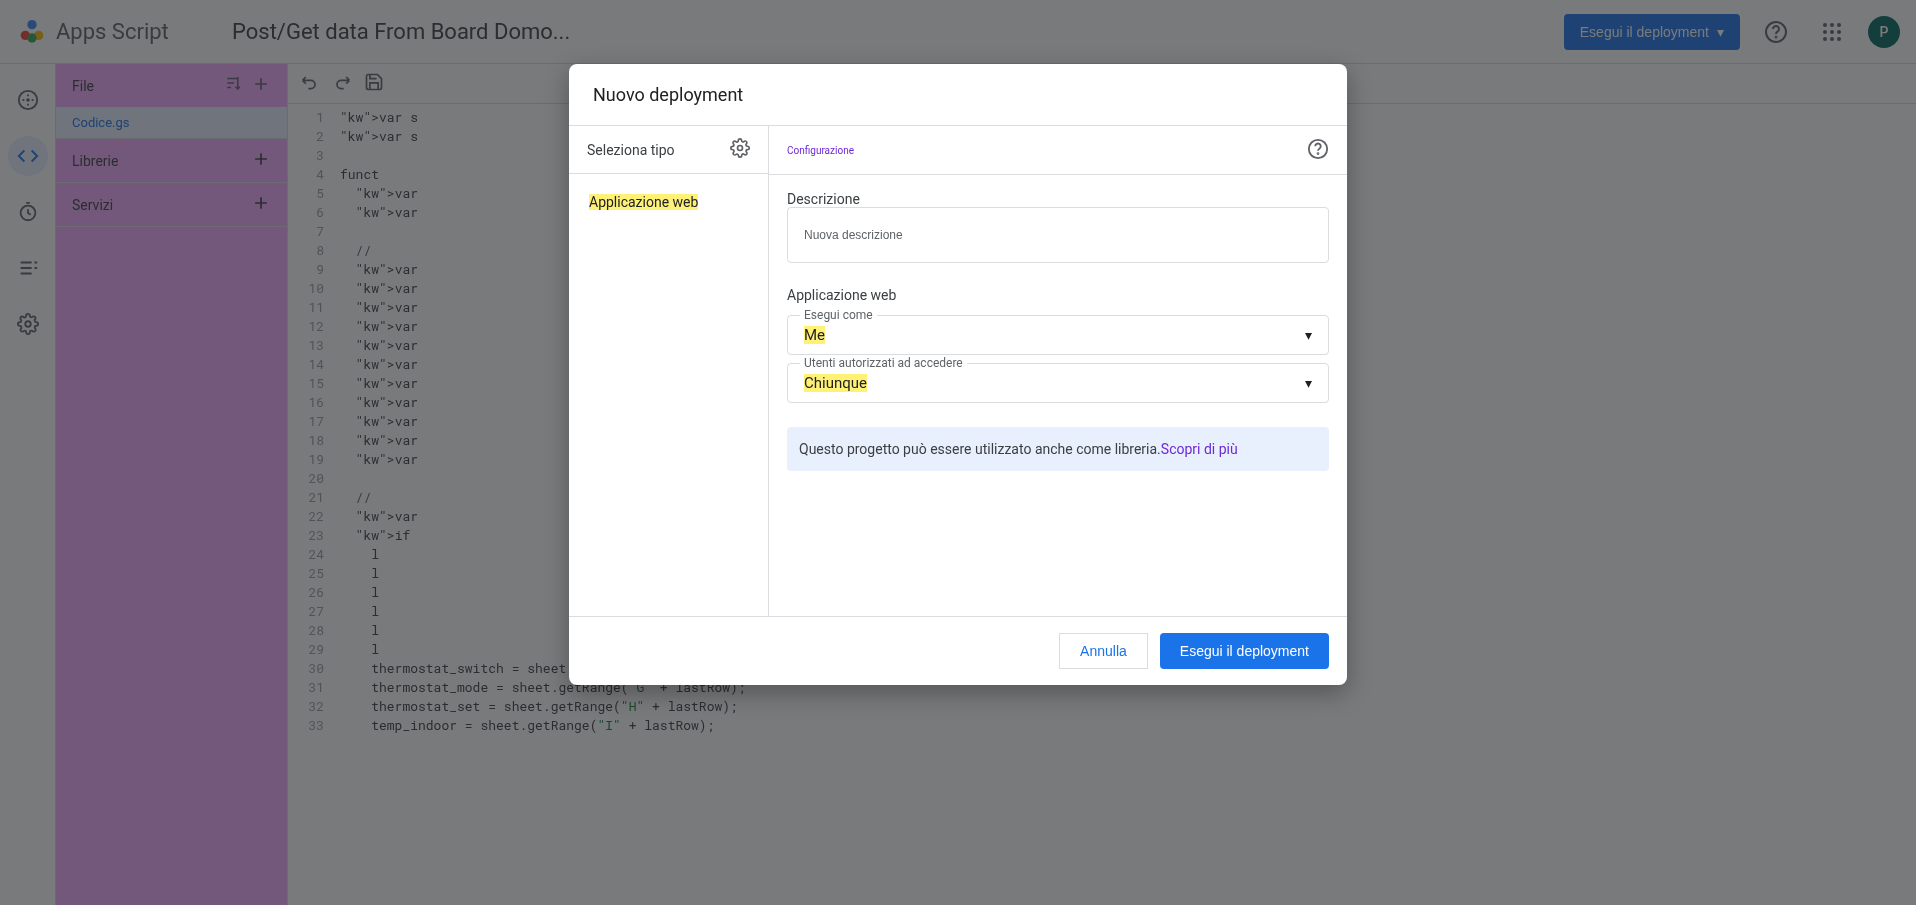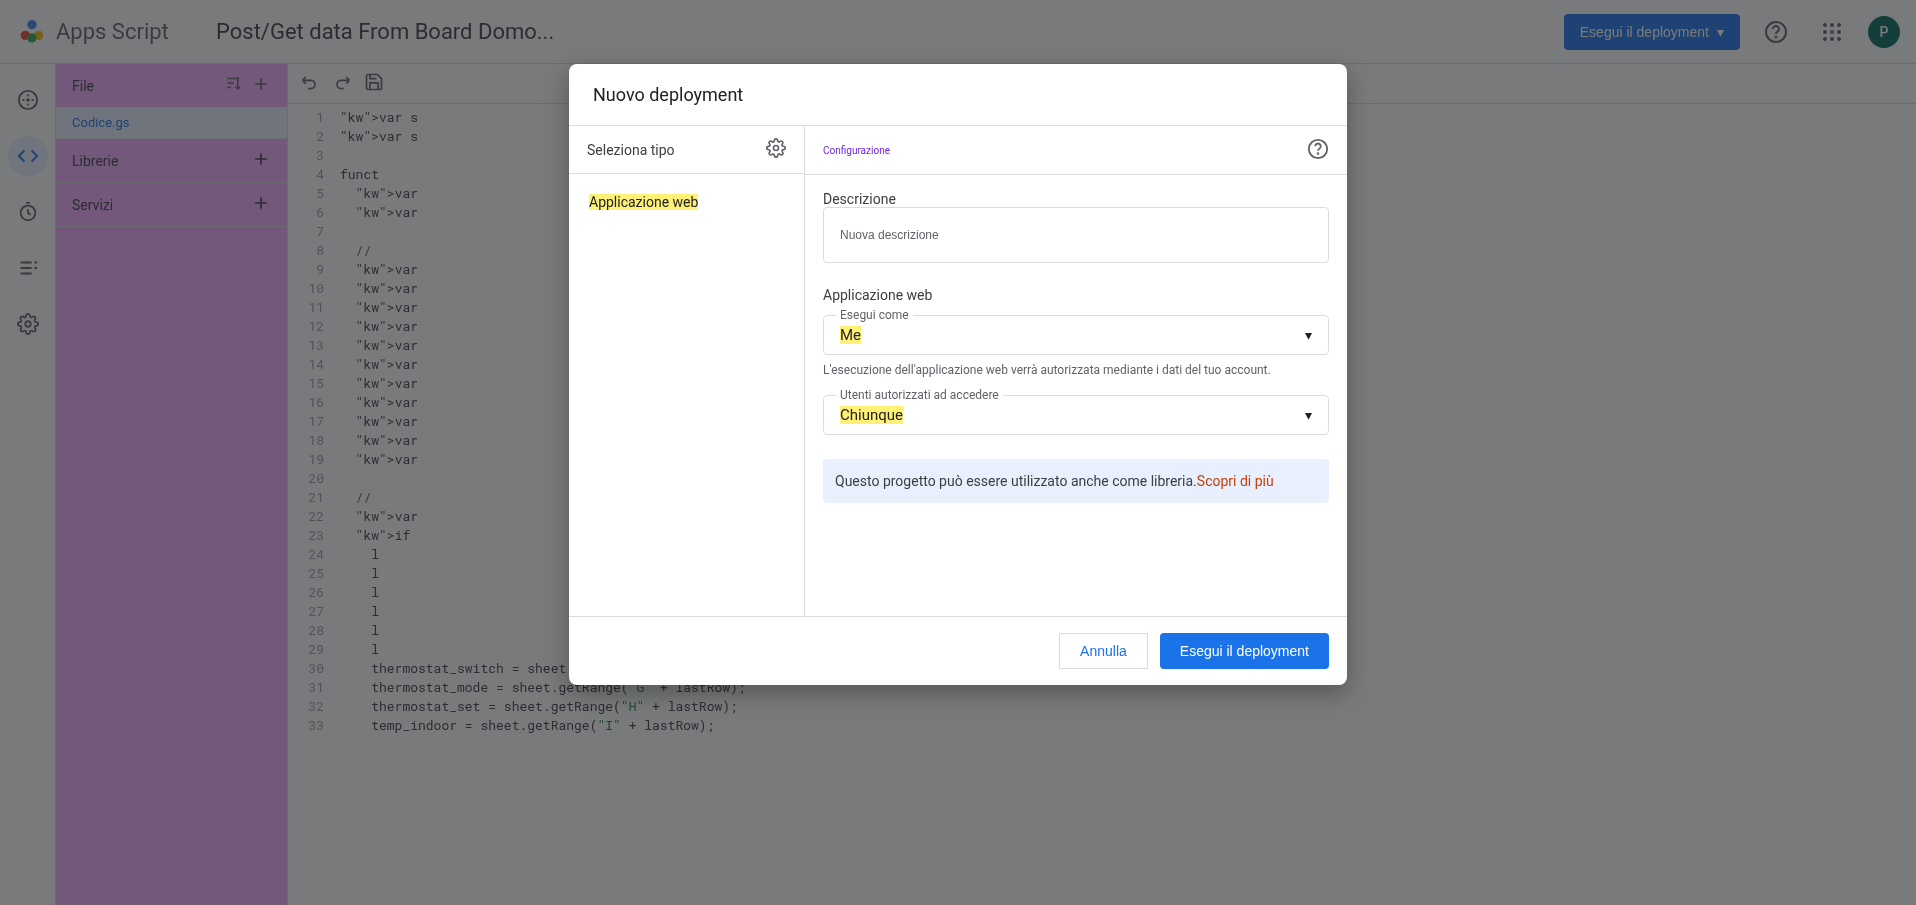--- a/index.html
+++ b/index.html
@@ -1,19 +1,19 @@
 <!DOCTYPE html>
 <html><head>
 <meta charset="utf-8">
 <style>
 * { box-sizing: border-box; margin: 0; padding: 0; }
 body { font-family: 'Google Sans', Roboto, Arial, sans-serif; font-size: 14px; color: #202124; background: #fff; width: 1916px; height: 905px; overflow: hidden; position: relative; }
 
 
-.header { height: 64px; display: flex; align-items: center; padding: 0 16px; border-bottom: 1px solid #dadce0; background: #fff; }
+.header { height: 64px; display: flex; align-items: center; padding: 0 16px; border-bottom: 1px solid #dadce0; background: #fff; gap: 16px; }
 .logo-area { display: flex; align-items: center; gap: 8px; min-width: 180px; }
 .logo-icon { width: 32px; height: 32px; }
 .logo-text { font-size: 22px; color: #5f6368; }
 .project-title { font-size: 22px; color: #3c4043; margin-left: 20px; flex: 1; }
 .header-right { display: flex; align-items: center; gap: 16px; }
 .deploy-btn { background: #1a73e8; color: #fff; border: none; height: 36px; padding: 0 16px; border-radius: 4px; font-size: 14px; font-weight: 500; display: flex; align-items: center; gap: 8px; cursor: pointer; }
 .icon-btn { width: 40px; height: 40px; display: flex; align-items: center; justify-content: center; border-radius: 50%; cursor: pointer; color: #5f6368; }
 .avatar { width: 32px; height: 32px; border-radius: 50%; background: #00695c; color: #fff; display: flex; align-items: center; justify-content: center; font-weight: 500; }
 
 
@@ -35,37 +35,37 @@
 .gutter { width: 44px; text-align: right; padding: 4px 8px 4px 0; color: #9aa0a6; line-height: 19px; background: #fff; }
 .code { flex: 1; padding: 4px 8px; line-height: 19px; white-space: pre; color: #3c4043; }
 .str { color: #188038; }
 .cm { color: #5f6368; }
 
 
 .overlay { position: absolute; inset: 0; background: rgba(32,33,36,0.6); display: flex; align-items: flex-start; justify-content: center; }
 .dialog { background: #fff; border-radius: 8px; width: 778px; margin-top: 64px; box-shadow: 0 8px 24px rgba(0,0,0,0.3); display: flex; flex-direction: column; }
 .dialog-title { font-size: 18px; padding: 20px 24px; color: #202124; }
 .dialog-body { display: flex; border-top: 1px solid #dadce0; border-bottom: 1px solid #dadce0; height: 492px; }
-.dialog-left { width: 236px; border-right: 1px solid #dadce0; }
+.dialog-left { width: 200px; border-right: 1px solid #dadce0; }
 .dialog-left-header { display: flex; align-items: center; justify-content: space-between; padding: 12px 18px; font-size: 14px; color: #3c4043; border-bottom: 1px solid #dadce0; }
 .type-item { padding: 10px 10px; margin: 10px; font-size: 14px; }
 .highlighted { background: #fff176; }
 .dialog-right { flex: 1; padding: 0; }
 .dialog-right-header { display: flex; align-items: center; justify-content: space-between; padding: 12px 18px; font-size: 10px; color: #6d28d9; border-bottom: 1px solid #dadce0; }
 .config-body { padding: 16px 18px; }
 .field-label { font-size: 14px; color: #3c4043; }
 .text-field { width: 100%; height: 56px; border: 1px solid #dadce0; border-radius: 4px; padding: 0 16px; font-size: 12px; color: #6d28d9; }
 .text-field::placeholder { color: #5f6368; }
 .section-h { font-size: 14px; color: #3c4043; margin-top: 24px; margin-bottom: 12px; }
 .outlined-select { position: relative; border: 1px solid #dadce0; border-radius: 4px; height: 40px; display: flex; align-items: center; padding: 4px 16px; justify-content: space-between; margin-bottom: 8px; cursor: pointer; }
 .outlined-select .float-label { position: absolute; top: -8px; left: 12px; background: #fff; padding: 0 4px; font-size: 12px; color: #5f6368; }
 .outlined-select .value { font-size: 15px; }
 .helper-text { font-size: 12px; color: #5f6368; margin-bottom: 18px; }
 .info-box { background: #e8f0fe; padding: 14px 12px; border-radius: 4px; font-size: 14px; color: #3c4043; margin-top: 24px; }
-.info-box a { color: #c2410c; text-decoration: none; }
+.info-box a { color: #6d28d9; text-decoration: none; }
 .dialog-footer { display: flex; justify-content: flex-end; gap: 12px; padding: 16px 18px; }
 .btn-text { background: #fff; border: 1px solid #dadce0; color: #1a73e8; height: 36px; padding: 0 20px; border-radius: 0; font-size: 14px; font-weight: 500; cursor: pointer; }
 .btn-primary { background: #1a73e8; color: #fff; border: none; height: 36px; padding: 0 20px; border-radius: 4px; font-size: 14px; font-weight: 500; cursor: pointer; }
 </style>
 </head>
 <body>
 
 <div class="header">
   <div class="logo-area">
     <span>
@@ -253,21 +253,20 @@
         </div>
         <div class="config-body">
           <div class="field-label">Descrizione</div>
           <input class="text-field" placeholder="Nuova descrizione" style="">
           <div class="section-h">Applicazione web</div>
           <div class="outlined-select">
             <span class="float-label">Esegui come</span>
             <span class="value"><span class="highlighted">Me</span></span>
             <span>▾</span>
           </div>
-          <div class="helper-text">L'esecuzione dell'applicazione web verrà autorizzata mediante i dati del tuo account.</div>
           <div class="outlined-select">
             <span class="float-label">Utenti autorizzati ad accedere</span>
             <span class="value"><span class="highlighted">Chiunque</span></span>
             <span>▾</span>
           </div>
           <div class="info-box">
             <span>Questo progetto può essere utilizzato anche come libreria.</span><a href="#">Scopri di più</a>
           </div>
         </div>
       </div>

